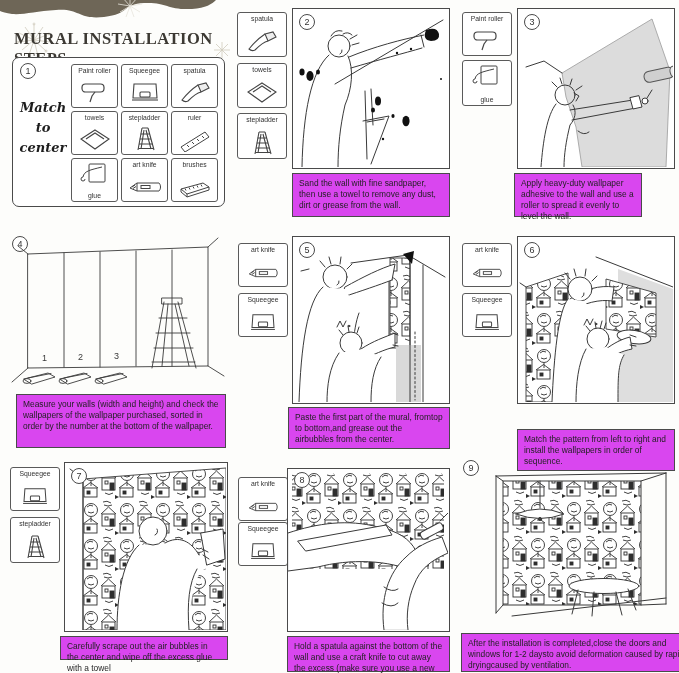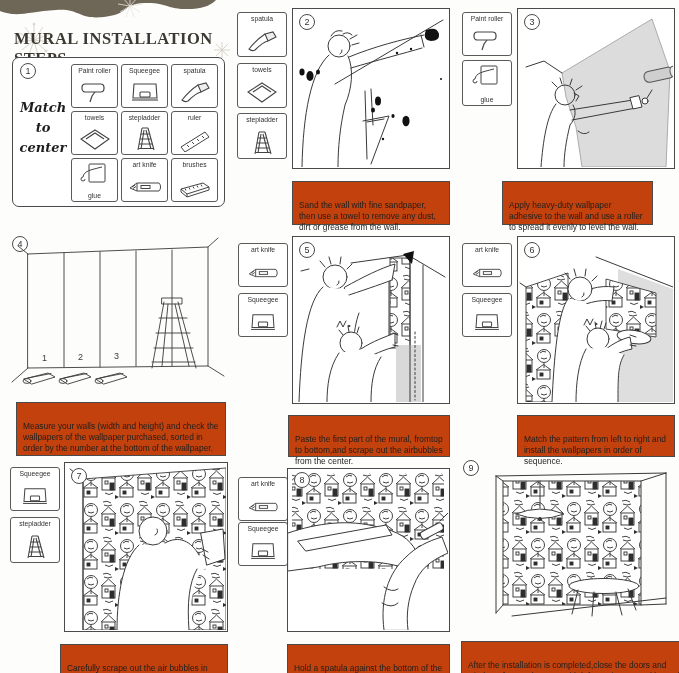--- a/index.html
+++ b/index.html
@@ -4,21 +4,21 @@
 <style>
   html,body{margin:0;padding:0;}
   body{width:679px;height:673px;position:relative;background:#fdfdfb;font-family:"Liberation Sans",sans-serif;overflow:hidden;}
   .abs{position:absolute;}
   
   #page-title{position:absolute;left:14px;top:29px;width:220px;font-family:"Liberation Serif",serif;font-weight:bold;font-size:16.5px;letter-spacing:.5px;color:#3c3933;}
   
   .numbadge{width:14px;height:14px;border:1.2px solid #4a4a4a;border-radius:50%;font-size:9px;line-height:14px;text-align:center;color:#333;background:#fff;}
   
   .illo{border:1.3px solid #4a4a4a;background:#fff;box-sizing:border-box;}
-  .cap{border:1.2px solid #4a4a4a;background:#c2410c;box-sizing:border-box;font-size:8.4px;line-height:1.3;color:#1f1f1f;padding:18px 6px;margin-top:8px;}
+  .cap{border:1.2px solid #4a4a4a;background:#d946ef;box-sizing:border-box;font-size:8.4px;line-height:1.3;color:#1f1f1f;padding:4px 6px;}
   .toolbox{width:50px;box-sizing:border-box;border:1.1px solid #5a5a5a;border-radius:3px;background:#fff;display:flex;flex-direction:column;align-items:center;justify-content:space-between;padding:2px 1px;}
   .toolbox .tlabel{font-size:6.8px;color:#333;white-space:nowrap;}
   
   #tools-panel{left:12px;top:57px;width:213px;height:150px;border:1.3px solid #4a4a4a;border-radius:7px;background:#fff;box-sizing:border-box;}
   #tools-intro{position:absolute;left:2px;top:40px;width:56px;text-align:center;font-family:"DejaVu Serif",serif;font-style:italic;font-weight:bold;font-size:13px;color:#1d1d1d;line-height:1.55;}
   .tgrid{position:absolute;left:58px;top:6px;display:grid;grid-template-columns:repeat(3,47px);grid-auto-rows:44px;gap:3px;}
   .tcell{border:1.1px solid #5a5a5a;border-radius:3px;background:#fff;display:flex;flex-direction:column;align-items:center;justify-content:space-between;padding:2px 1px;box-sizing:border-box;}
   .tcell .tlabel{font-size:6.8px;color:#333;white-space:nowrap;}
   svg{display:block;}
   text{font-family:"Liberation Sans",sans-serif;}
@@ -215,21 +215,21 @@
       <circle cx="127" cy="92" r="3" fill="#fff"></circle>
       <path d="M129,89 L134,81"></path>
       <path d="M60,122 q6,5 11,1"></path>
     </g>
     <g transform="rotate(-12 142 66)">
       <rect x="126" y="60" width="30" height="11" rx="5" fill="#cfcfcf" stroke="#555" stroke-width="1"></rect>
       <ellipse cx="156" cy="65.5" rx="3.5" ry="5.5" fill="#eee" stroke="#555" stroke-width="1"></ellipse>
     </g>
   </svg>
 </div>
-<div class="cap abs" style="left:502px;top:173px;width:151px;height:44px">Apply heavy-duty wallpaper adhesive to the wall and use a roller to spread it evenly to level the wall.</div>
+<div class="cap abs" style="left:514px;top:173px;width:128px;height:44px">Apply heavy-duty wallpaper adhesive to the wall and use a roller to spread it evenly to level the wall.</div>
 
 <div class="numbadge abs" style="left:12px;top:236px">4</div>
 <svg class="abs" style="left:6px;top:232px" width="222" height="160" viewBox="0 0 222 160">
   <g stroke="#3a3a3a" stroke-width="0.9" fill="none" stroke-linecap="round">
     <path d="M12,14 L22,22 M212,6 L202,15 M6,150 L22,136 M218,144 L202,134"></path>
     <path d="M22,22 L202,15 L202,134 L22,136 Z"></path>
     <path d="M58,21 L58,135 M94,20 L94,135 M130,19 L130,134 M166,18 L166,134"></path>
     <g transform="translate(16,138)">
         <path d="M2,9 L26,3 L33,7 L10,14 Z M6,8 L29,3.5"></path>
         <ellipse cx="5" cy="11" rx="4" ry="2.4"></ellipse>
@@ -313,21 +313,21 @@
         <circle cx="56" cy="89" r="0.8" fill="#3a3a3a"></circle>
       <path d="M68,112 C80,104 92,100 102,96 L102,110 C92,112 80,118 66,124 Z" fill="#fff"></path>
       <circle cx="58" cy="106" r="11" fill="#fff"></circle>
       <path d="M50,98 l-4,-5 M56,95 l-1,-6 M64,96 l2,-6" fill="none"></path>
       <path d="M46,116 C36,130 34,150 34,165 L80,165 C80,140 82,128 88,120 L70,112" fill="#fff" stroke="none"></path>
       <path d="M46,116 C36,130 34,150 34,165 M88,120 C80,132 78,148 78,165" fill="none"></path>
       <path d="M100,96 l5,2 M100,108 l5,1" fill="none"></path>
     </g>
   </svg>
 </div>
-<div class="cap abs" style="left:288px;top:407px;width:162px;height:42px">Paste the first part of the mural, fromtop to bottom,and scrape out the airbubbles from the center.</div>
+<div class="cap abs" style="left:288px;top:407px;width:162px;height:42px">Paste the first part of the mural, fromtop to bottom,and grease out the airbubbles from the center.</div>
 
 <div class="toolbox abs" style="left:462px;top:243px;height:44px">
   <span class="tlabel">art knife</span>
   <svg width="34" height="22" viewBox="0 0 34 24" stroke="#444" fill="none" stroke-width="1">
       <path d="M9,8 L31,8 C33,10 33,14 31,16 L9,16 Z"></path>
       <path d="M9,8 L2,13 L9,16"></path>
       <path d="M4,12 l3,-2 M5,13.5 l3,-2"></path>
       <rect x="13" y="10.5" width="9" height="3"></rect>
     </svg>
 </div>
@@ -376,21 +376,21 @@
         <circle cx="78" cy="87" r="0.8" fill="#3a3a3a"></circle>
       <path d="M88,112 C96,106 104,102 112,100 L114,112 C104,114 96,118 86,124 Z" fill="#fff"></path>
       <circle cx="80" cy="102" r="11" fill="#fff"></circle>
       <path d="M72,94 l-4,-5 M78,91 l-1,-6 M86,92 l2,-6"></path>
       <path d="M68,112 C60,126 58,148 58,165 L100,165 C100,140 102,126 106,118 L88,110" fill="#fff" stroke="none"></path>
       <path d="M68,112 C60,126 58,148 58,165 M106,118 C100,128 100,140 100,165"></path>
       <path d="M112,98 l6,2 M112,108 l6,1"></path>
     </g>
   </svg>
 </div>
-<div class="cap abs" style="left:517px;top:407px;width:158px;height:42px">Match the pattern from left to right and install the wallpapers in order of sequence.</div>
+<div class="cap abs" style="left:517px;top:429px;width:158px;height:42px">Match the pattern from left to right and install the wallpapers in order of sequence.</div>
 
 <div class="toolbox abs" style="left:10px;top:467px;height:44px">
   <span class="tlabel">Squeegee</span>
   <svg width="34" height="22" viewBox="0 0 34 24" stroke="#444" fill="none" stroke-width="1.1">
       <path d="M6,3 L28,3 L29,17 L5,17 Z"></path>
       <rect x="12" y="11" width="10" height="5" rx="1"></rect>
       <path d="M4,19 L30,19"></path>
     </svg>
 </div>
 <div class="toolbox abs" style="left:10px;top:517px;height:46px">
@@ -428,21 +428,21 @@
       <path d="M74,82 C58,96 52,132 52,167 L124,167 C122,140 124,120 132,106 L138,98 L102,80" fill="#fff" stroke="none"></path>
       <path d="M100,80 C114,72 126,78 134,92 L146,86 L152,100 L136,108 C130,118 124,140 124,167" fill="#fff" stroke="none"></path>
       <circle cx="88" cy="68" r="14" fill="#fff"></circle>
       <path d="M92,66 a4,4 0 0 1 -2,6"></path>
       <path d="M74,82 C58,96 52,132 52,167 M100,80 C114,72 126,78 134,92 M132,106 C124,120 122,140 124,167"></path>
       <path d="M136,70 L158,66 L160,96 L142,102 Z" fill="#fff"></path>
       <path d="M138,92 l6,4 M137,86 l6,3"></path>
     </g>
   </svg>
 </div>
-<div class="cap abs" style="left:60px;top:636px;width:168px;height:36px">Carefully scrape out the air bubbles in the center and wipe off the excess glue with a towel</div>
+<div class="cap abs" style="left:60px;top:636px;width:168px;height:24px">Carefully scrape out the air bubbles in the center and wipe off the excess glue with a towel</div>
 
 <div class="toolbox abs" style="left:238px;top:477px;height:44px">
   <span class="tlabel">art knife</span>
   <svg width="34" height="22" viewBox="0 0 34 24" stroke="#444" fill="none" stroke-width="1">
       <path d="M9,8 L31,8 C33,10 33,14 31,16 L9,16 Z"></path>
       <path d="M9,8 L2,13 L9,16"></path>
       <path d="M4,12 l3,-2 M5,13.5 l3,-2"></path>
       <rect x="13" y="10.5" width="9" height="3"></rect>
     </svg>
 </div>

